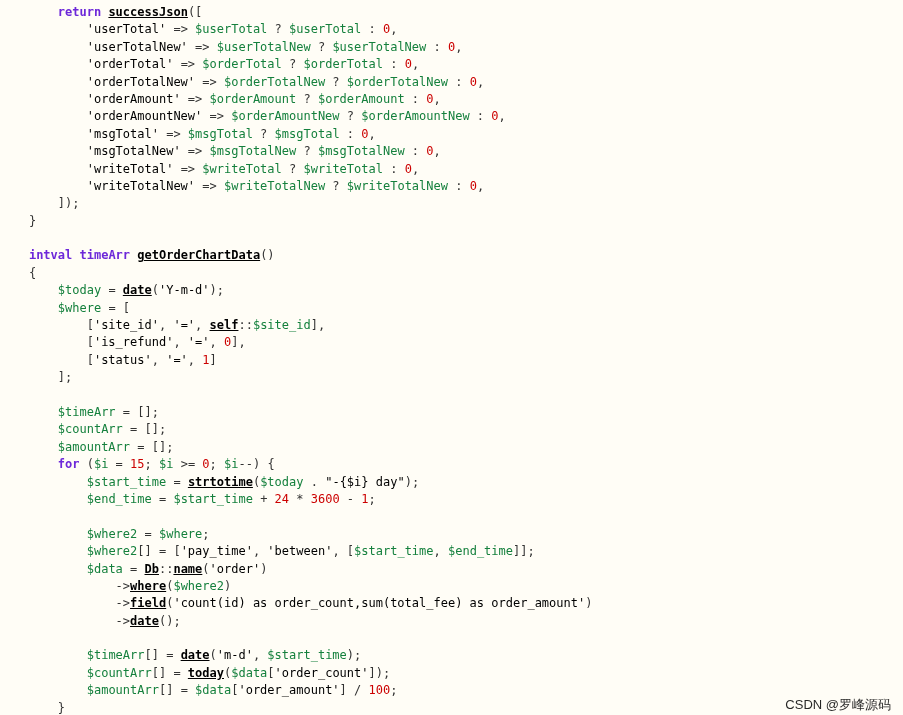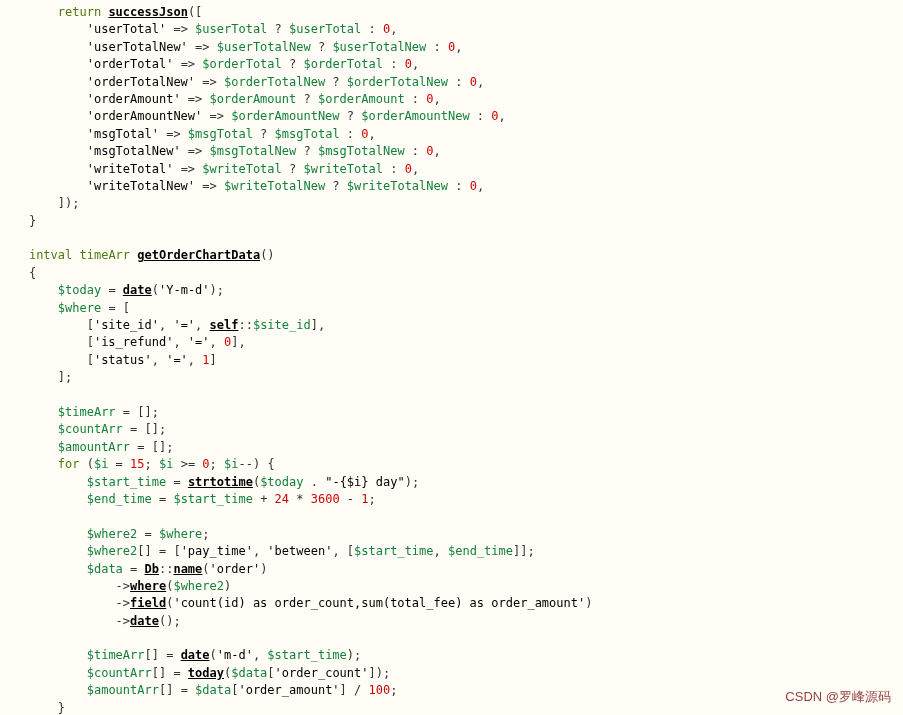--- a/index.html
+++ b/index.html
@@ -13,30 +13,30 @@
     width: 903px;
     height: 715px;
     overflow: hidden;
     position: relative;
   }
   pre {
     margin: 0;
     padding: 4px 0 0 0;
     white-space: pre;
   }
-  .kw { color: #4d7c0f; font-weight: normal; }
+  .kw { color: #6d28d9; font-weight: bold; }
   .fn { color: #000; font-weight: bold; text-decoration: underline; }
   .str { color: #000000; }
   .num { color: #cc0000; }
   .var { color: #15803d; }
   .watermark {
     position: absolute;
     right: 12px;
-    bottom: 8px;
-    color: #7f1d1d;
+    bottom: 0;
+    color: #000000;
     font-family: sans-serif;
     font-size: 13px;
     opacity: 0.85;
   }
 </style>
 </head>
 <body>
 
 <pre id="code">        <span class="kw">return</span> <span class="fn">successJson</span>([
             <span class="str">'userTotal'</span> =&gt; <span class="var">$userTotal</span> ? <span class="var">$userTotal</span> : <span class="num">0</span>,

